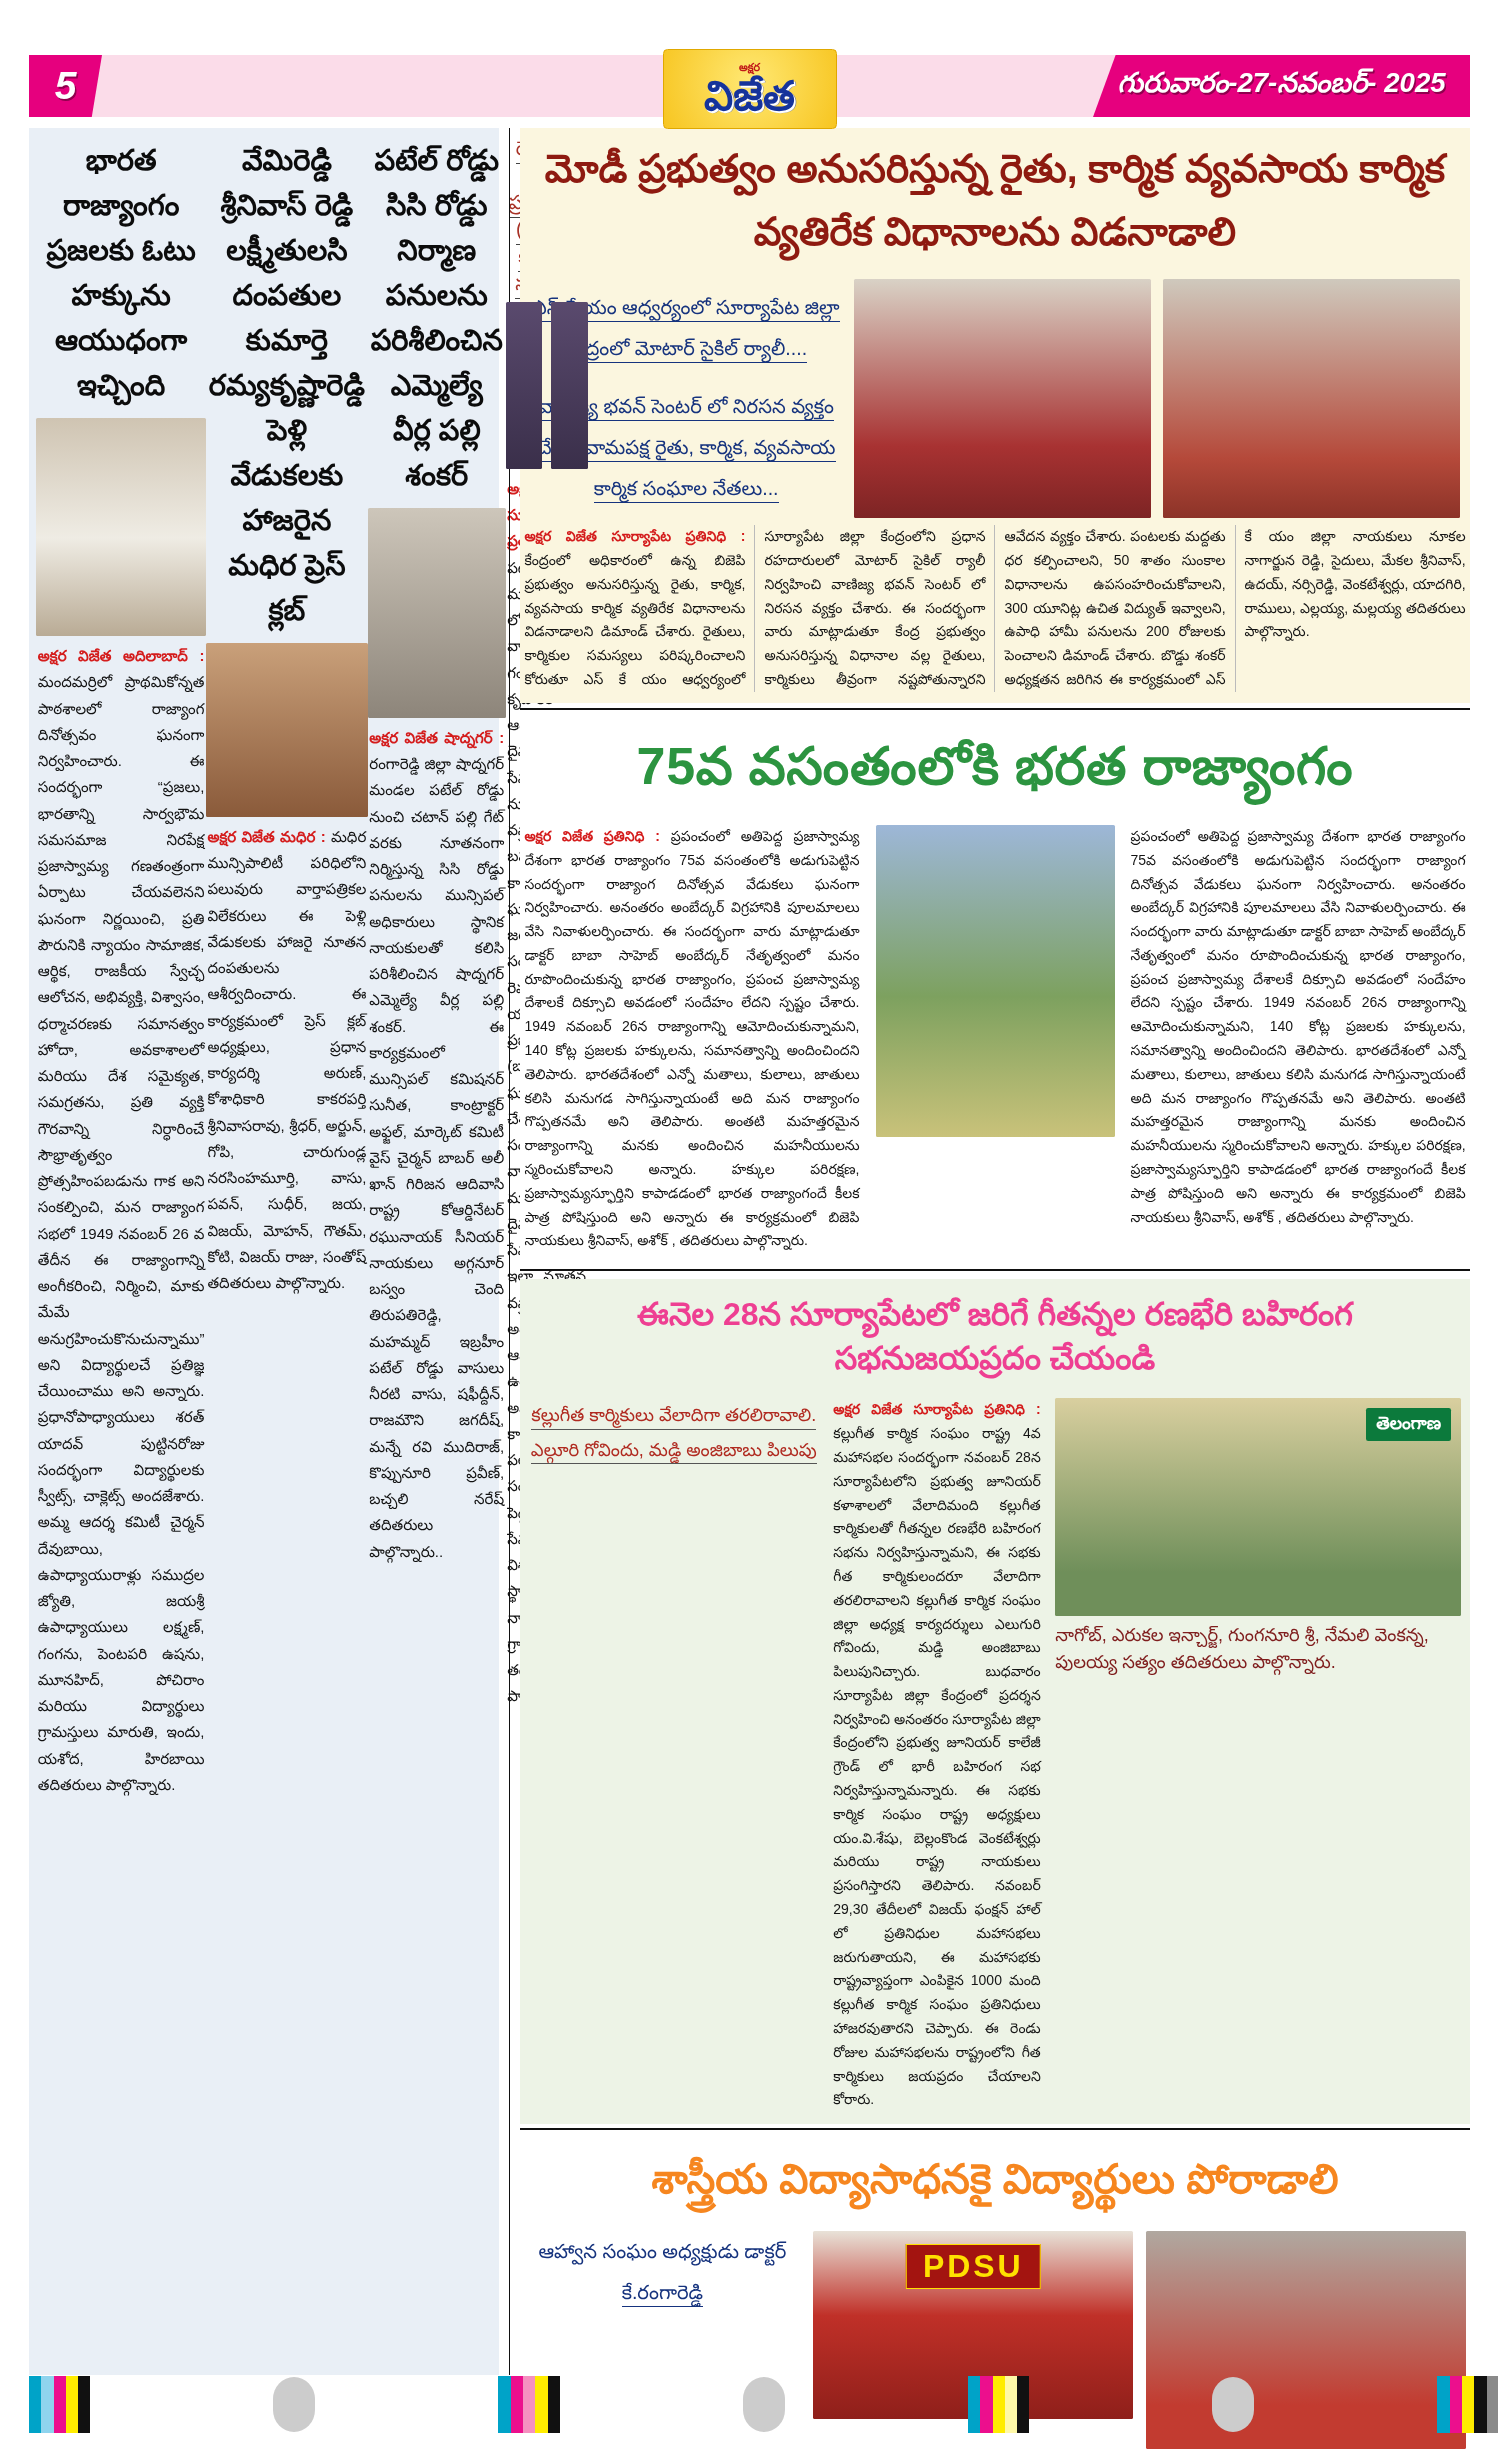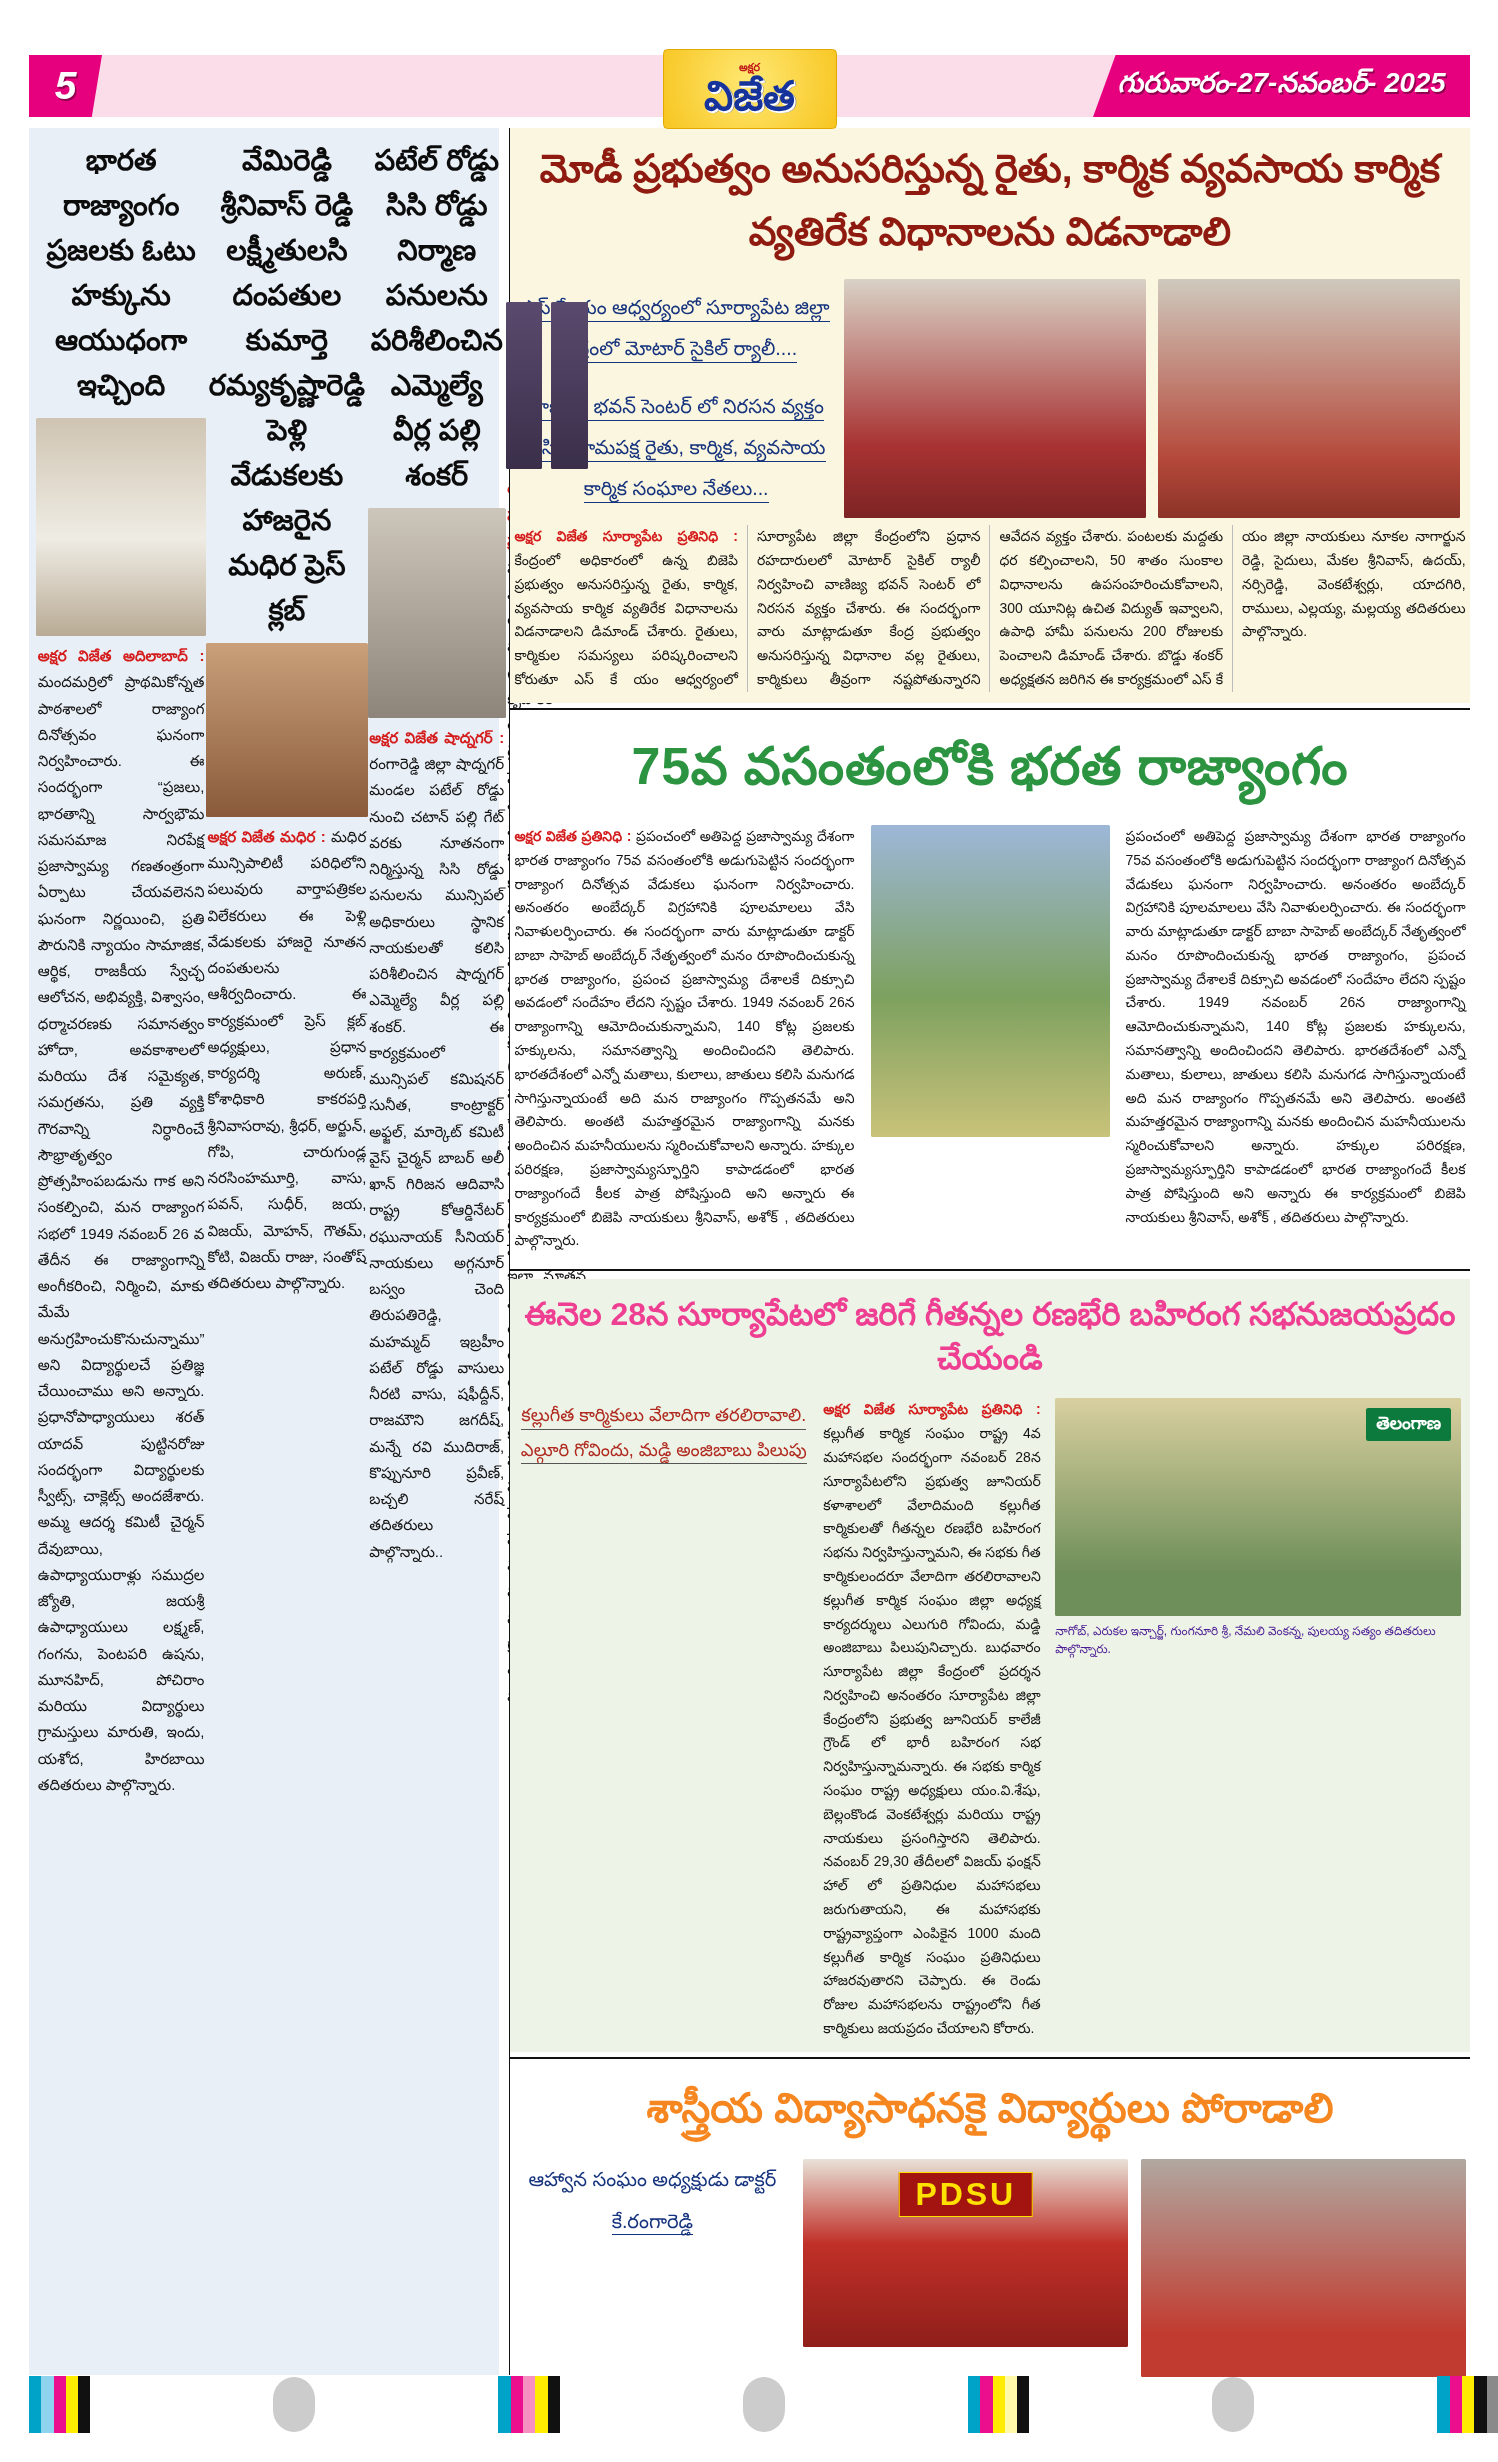--- a/index.html
+++ b/index.html
@@ -16,21 +16,21 @@
   .band-right .date { font-size:27.6px; font-weight:bold; font-style:italic; text-shadow:1.5px 1.5px 0 #90004e; white-space:nowrap; }
   .logo-box { position:absolute; left:50%; transform:translateX(-50%); top:-5.8px; width:174px; height:80px;
     background:radial-gradient(circle at 50% 40%, #ffe873, #f7c520); border:1.5px solid #e0a800; border-radius:4.4px;
     display:flex; flex-direction:column; align-items:center; justify-content:center; z-index:5; }
   .logo-tag { font-size:11px; color:#c01818; font-weight:bold; }
   .logo-text { font-size:41px; font-weight:bold; color:#15339b; text-shadow:1.5px 1.5px 0 #ffffff, 2.2px 2.2px 0 #888; line-height:1; }
 
   
   .content { position:absolute; top:128px; left:29px; right:29px; bottom:87px; display:flex; gap:10px; }
   .col-left { width:470px; flex:0 0 470px; background:#e9eff​6; background:#e9eff6; padding:4.4px 7.3px; display:flex; flex-direction:row; }
-  .col-right { flex:1; border-left:1.5px solid #111; display:flex; flex-direction:column; }
+  .col-right { flex:1; border-left:1.5px solid #111; padding-left:10px; display:flex; flex-direction:column; }
 
   h2,h1,h3 { font-weight:bold; }
   .l-art { margin-bottom:19px; }
   .l-head { font-size:29px; line-height:1.55; text-align:center; color:#0c0c0c; padding:5.8px 2.9px 10px; }
   .l-subhead { font-size:19.6px; color:#a83226; text-align:center; padding:4.4px 0 2.9px; }
   .l-subhead .inner { border-bottom:1.5px solid #444; padding-bottom:4.4px; }
   .photo { width:100%; border-radius:1.5px; position:relative; overflow:hidden; }
   .body-text { font-size:15px; line-height:1.75; text-align:justify; color:#111; padding:7.3px 1.5px 0; }
   .dateline { color:#d41c1c; font-weight:bold; }
 
@@ -63,21 +63,21 @@
   .sec3 { background:#edf3e6; }
   .s3-head { font-size:32px; text-align:center; color:#ee3f92; padding:10px 5.8px 14.5px; }
   .s3-grid { display:flex; gap:14.5px; padding:0 4.4px; }
   .s3-left { flex:0 0 290px; }
   .red-sub { color:#b02a20; font-size:18px; text-align:center; line-height:1.9; }
   .red-sub .u { border-bottom:1.1px solid #555; padding-bottom:3.6px; }
   .s3-mid { flex:1; }
   .s3-photo-wrap { flex:0 0 406px; }
   .ph-greensign { height:218px; background:linear-gradient(180deg,#d9cf9f 0%,#6f8f5a 80%); }
   .sign-label { position:absolute; top:10px; right:10px; background:#0c7a3c; color:#fff; font-size:17.4px; font-weight:bold; padding:4.4px 10px; border-radius:2.2px; }
-  .caption { font-size:12px; color:#4c1d95; padding-top:5.8px; line-height:1.5; }
+  .caption { font-size:18px; color:#7f1d1d; padding-top:5.8px; line-height:1.5; }
 
   .sec4 { background:#ffffff; }
   .s4-head { font-size:41px; text-align:center; color:#f6861f; padding:11.6px 0 17.4px; }
   .s4-top { display:flex; gap:13px; padding-bottom:10px; }
   .s4-subs { flex:0 0 276px; text-align:center; }
   .ph-pdsu { flex:1; height:188px; background:linear-gradient(180deg,#e8e2d8 0%,#c03028 45%,#8f1f1a 100%); }
   .pdsu-label { position:absolute; top:13px; left:50%; transform:translateX(-50%); color:#ffe100; background:#a31410; font-size:32px; font-weight:bold; padding:2.9px 16px; letter-spacing:2.9px; border:1.5px solid #ffe100; }
   .ph-rally { flex:1; height:218px; background:linear-gradient(180deg,#b0a8a0 0%,#c23b30 80%); }
 
   

